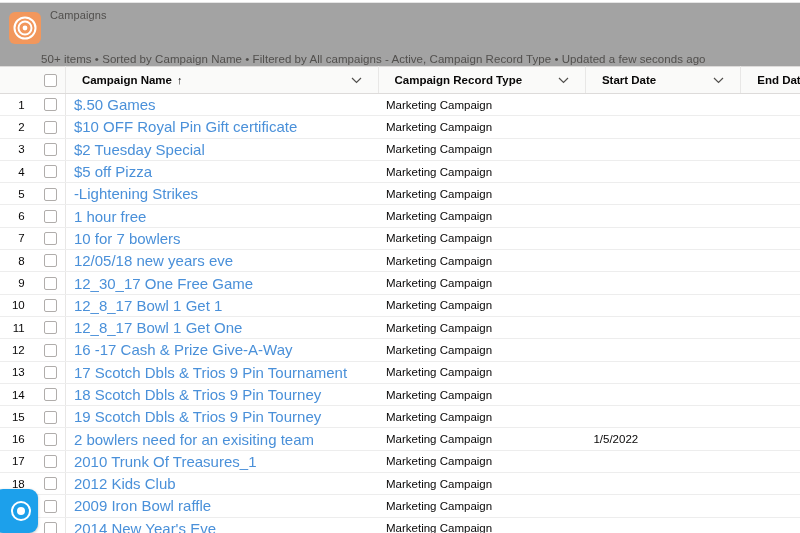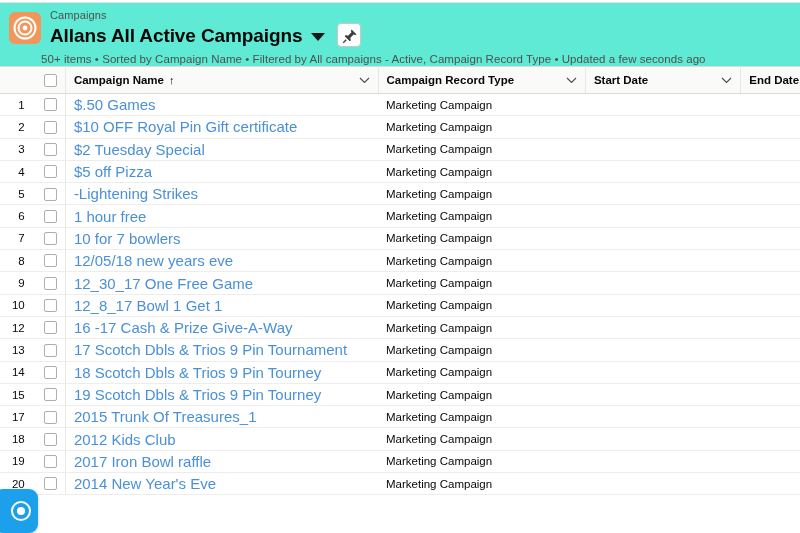--- a/index.html
+++ b/index.html
@@ -19,21 +19,21 @@
     position: absolute; top: 0; left: 0;
     width: 800px; height: 3px;
     background: #ffffff;
     border-bottom: 1px solid #e5e5e5;
   }
 
   
   .page-header {
     position: absolute; top: 3px; left: 0;
     width: 800px; height: 63px;
-    background: #5eead4;
+    background: #a3a3a3;
   }
   .header-row {
     display: flex;
     align-items: flex-start;
     padding: 7px 0 0 9px;
   }
   .obj-icon {
     width: 32px; height: 32px;
     border-radius: 6px;
     background: #f2975c;
@@ -106,21 +106,21 @@
     height: 27px;
   }
   table.listview thead th {
     font-size: 11.5px;
     font-weight: bold;
     color: #080707;
     text-align: left;
     border-bottom: 1px solid #dddbda;
     border-top: 1px solid #dddbda;
     border-right: 1px solid #e8e7e6;
-    padding: 0 8px;
+    padding: 0 16px;
     position: relative;
     white-space: nowrap;
     vertical-align: middle;
   }
   th.col-num, td.col-num {
     width: 32px;
     border-right: none !important;
     text-align: right;
     padding-right: 8px !important;
   }
@@ -220,32 +220,20 @@
     <div class="header-row">
       <div class="obj-icon">
         <svg width="24" height="24" viewBox="0 0 24 24">
           <circle cx="12" cy="12" r="10.5" fill="none" stroke="#ffffff" stroke-width="2"></circle>
           <circle cx="12" cy="12" r="6.5" fill="none" stroke="#ffffff" stroke-width="2"></circle>
           <circle cx="12" cy="12" r="2.4" fill="#ffffff"></circle>
         </svg>
       </div>
       <div class="header-text">
         <div class="breadcrumb">Campaigns</div>
-        <div class="title-line">
-          <div class="view-title">Allans All Active Campaigns</div>
-          <div class="caret-down"></div>
-          <div class="pin-btn">
-            <svg width="16" height="16" viewBox="0 0 16 16">
-              <g fill="#3e3e3c">
-                <path d="M9.6 1.4 L14.6 6.4 L13.2 7.1 L11.6 6.6 L8.2 10 L8.9 12.2 L7.8 13.3 L2.7 8.2 L3.8 7.1 L6 7.8 L9.4 4.4 L8.9 2.8 Z"></path>
-                <path d="M4.2 11.8 L1.2 14.8" stroke="#3e3e3c" stroke-width="1.3"></path>
-              </g>
-            </svg>
-          </div>
-        </div>
       </div>
     </div>
     <div class="list-meta">50+ items • Sorted by Campaign Name • Filtered by All campaigns - Active, Campaign Record Type • Updated a few seconds ago</div>
   </div>
 
   <div class="table-wrap">
     <table class="listview">
       <thead>
         <tr>
           <th class="col-num"></th>
@@ -373,20 +361,28 @@
           </tr>
           <tr>
             <td class="col-num">10</td>
             <td class="col-check"><span class="cb"></span></td>
             <td class="col-name"><a class="record-link">12_8_17 Bowl 1 Get 1</a></td>
             <td class="col-type">Marketing Campaign</td>
             <td class="col-start"></td>
             <td class="col-end"></td>
           </tr>
           <tr>
+            <td class="col-num">11</td>
+            <td class="col-check"><span class="cb"></span></td>
+            <td class="col-name"><a class="record-link">12_8_17 Bowl 1 Get One</a></td>
+            <td class="col-type">Marketing Campaign</td>
+            <td class="col-start"></td>
+            <td class="col-end"></td>
+          </tr>
+          <tr>
             <td class="col-num">12</td>
             <td class="col-check"><span class="cb"></span></td>
             <td class="col-name"><a class="record-link">16 -17 Cash &amp; Prize Give-A-Way</a></td>
             <td class="col-type">Marketing Campaign</td>
             <td class="col-start"></td>
             <td class="col-end"></td>
           </tr>
           <tr>
             <td class="col-num">13</td>
             <td class="col-check"><span class="cb"></span></td>
@@ -405,39 +401,47 @@
           </tr>
           <tr>
             <td class="col-num">15</td>
             <td class="col-check"><span class="cb"></span></td>
             <td class="col-name"><a class="record-link">19 Scotch Dbls &amp; Trios 9 Pin Tourney</a></td>
             <td class="col-type">Marketing Campaign</td>
             <td class="col-start"></td>
             <td class="col-end"></td>
           </tr>
           <tr>
+            <td class="col-num">16</td>
+            <td class="col-check"><span class="cb"></span></td>
+            <td class="col-name"><a class="record-link">2 bowlers need for an exisiting team</a></td>
+            <td class="col-type">Marketing Campaign</td>
+            <td class="col-start">1/5/2022</td>
+            <td class="col-end"></td>
+          </tr>
+          <tr>
             <td class="col-num">17</td>
             <td class="col-check"><span class="cb"></span></td>
-            <td class="col-name"><a class="record-link">2015 Trunk Of Treasures_1</a></td>
+            <td class="col-name"><a class="record-link">2010 Trunk Of Treasures_1</a></td>
             <td class="col-type">Marketing Campaign</td>
             <td class="col-start"></td>
             <td class="col-end"></td>
           </tr>
           <tr>
             <td class="col-num">18</td>
             <td class="col-check"><span class="cb"></span></td>
             <td class="col-name"><a class="record-link">2012 Kids Club</a></td>
             <td class="col-type">Marketing Campaign</td>
             <td class="col-start"></td>
             <td class="col-end"></td>
           </tr>
           <tr>
             <td class="col-num">19</td>
             <td class="col-check"><span class="cb"></span></td>
-            <td class="col-name"><a class="record-link">2017 Iron Bowl raffle</a></td>
+            <td class="col-name"><a class="record-link">2009 Iron Bowl raffle</a></td>
             <td class="col-type">Marketing Campaign</td>
             <td class="col-start"></td>
             <td class="col-end"></td>
           </tr>
           <tr>
             <td class="col-num">20</td>
             <td class="col-check"><span class="cb"></span></td>
             <td class="col-name"><a class="record-link">2014 New Year's Eve</a></td>
             <td class="col-type">Marketing Campaign</td>
             <td class="col-start"></td>

